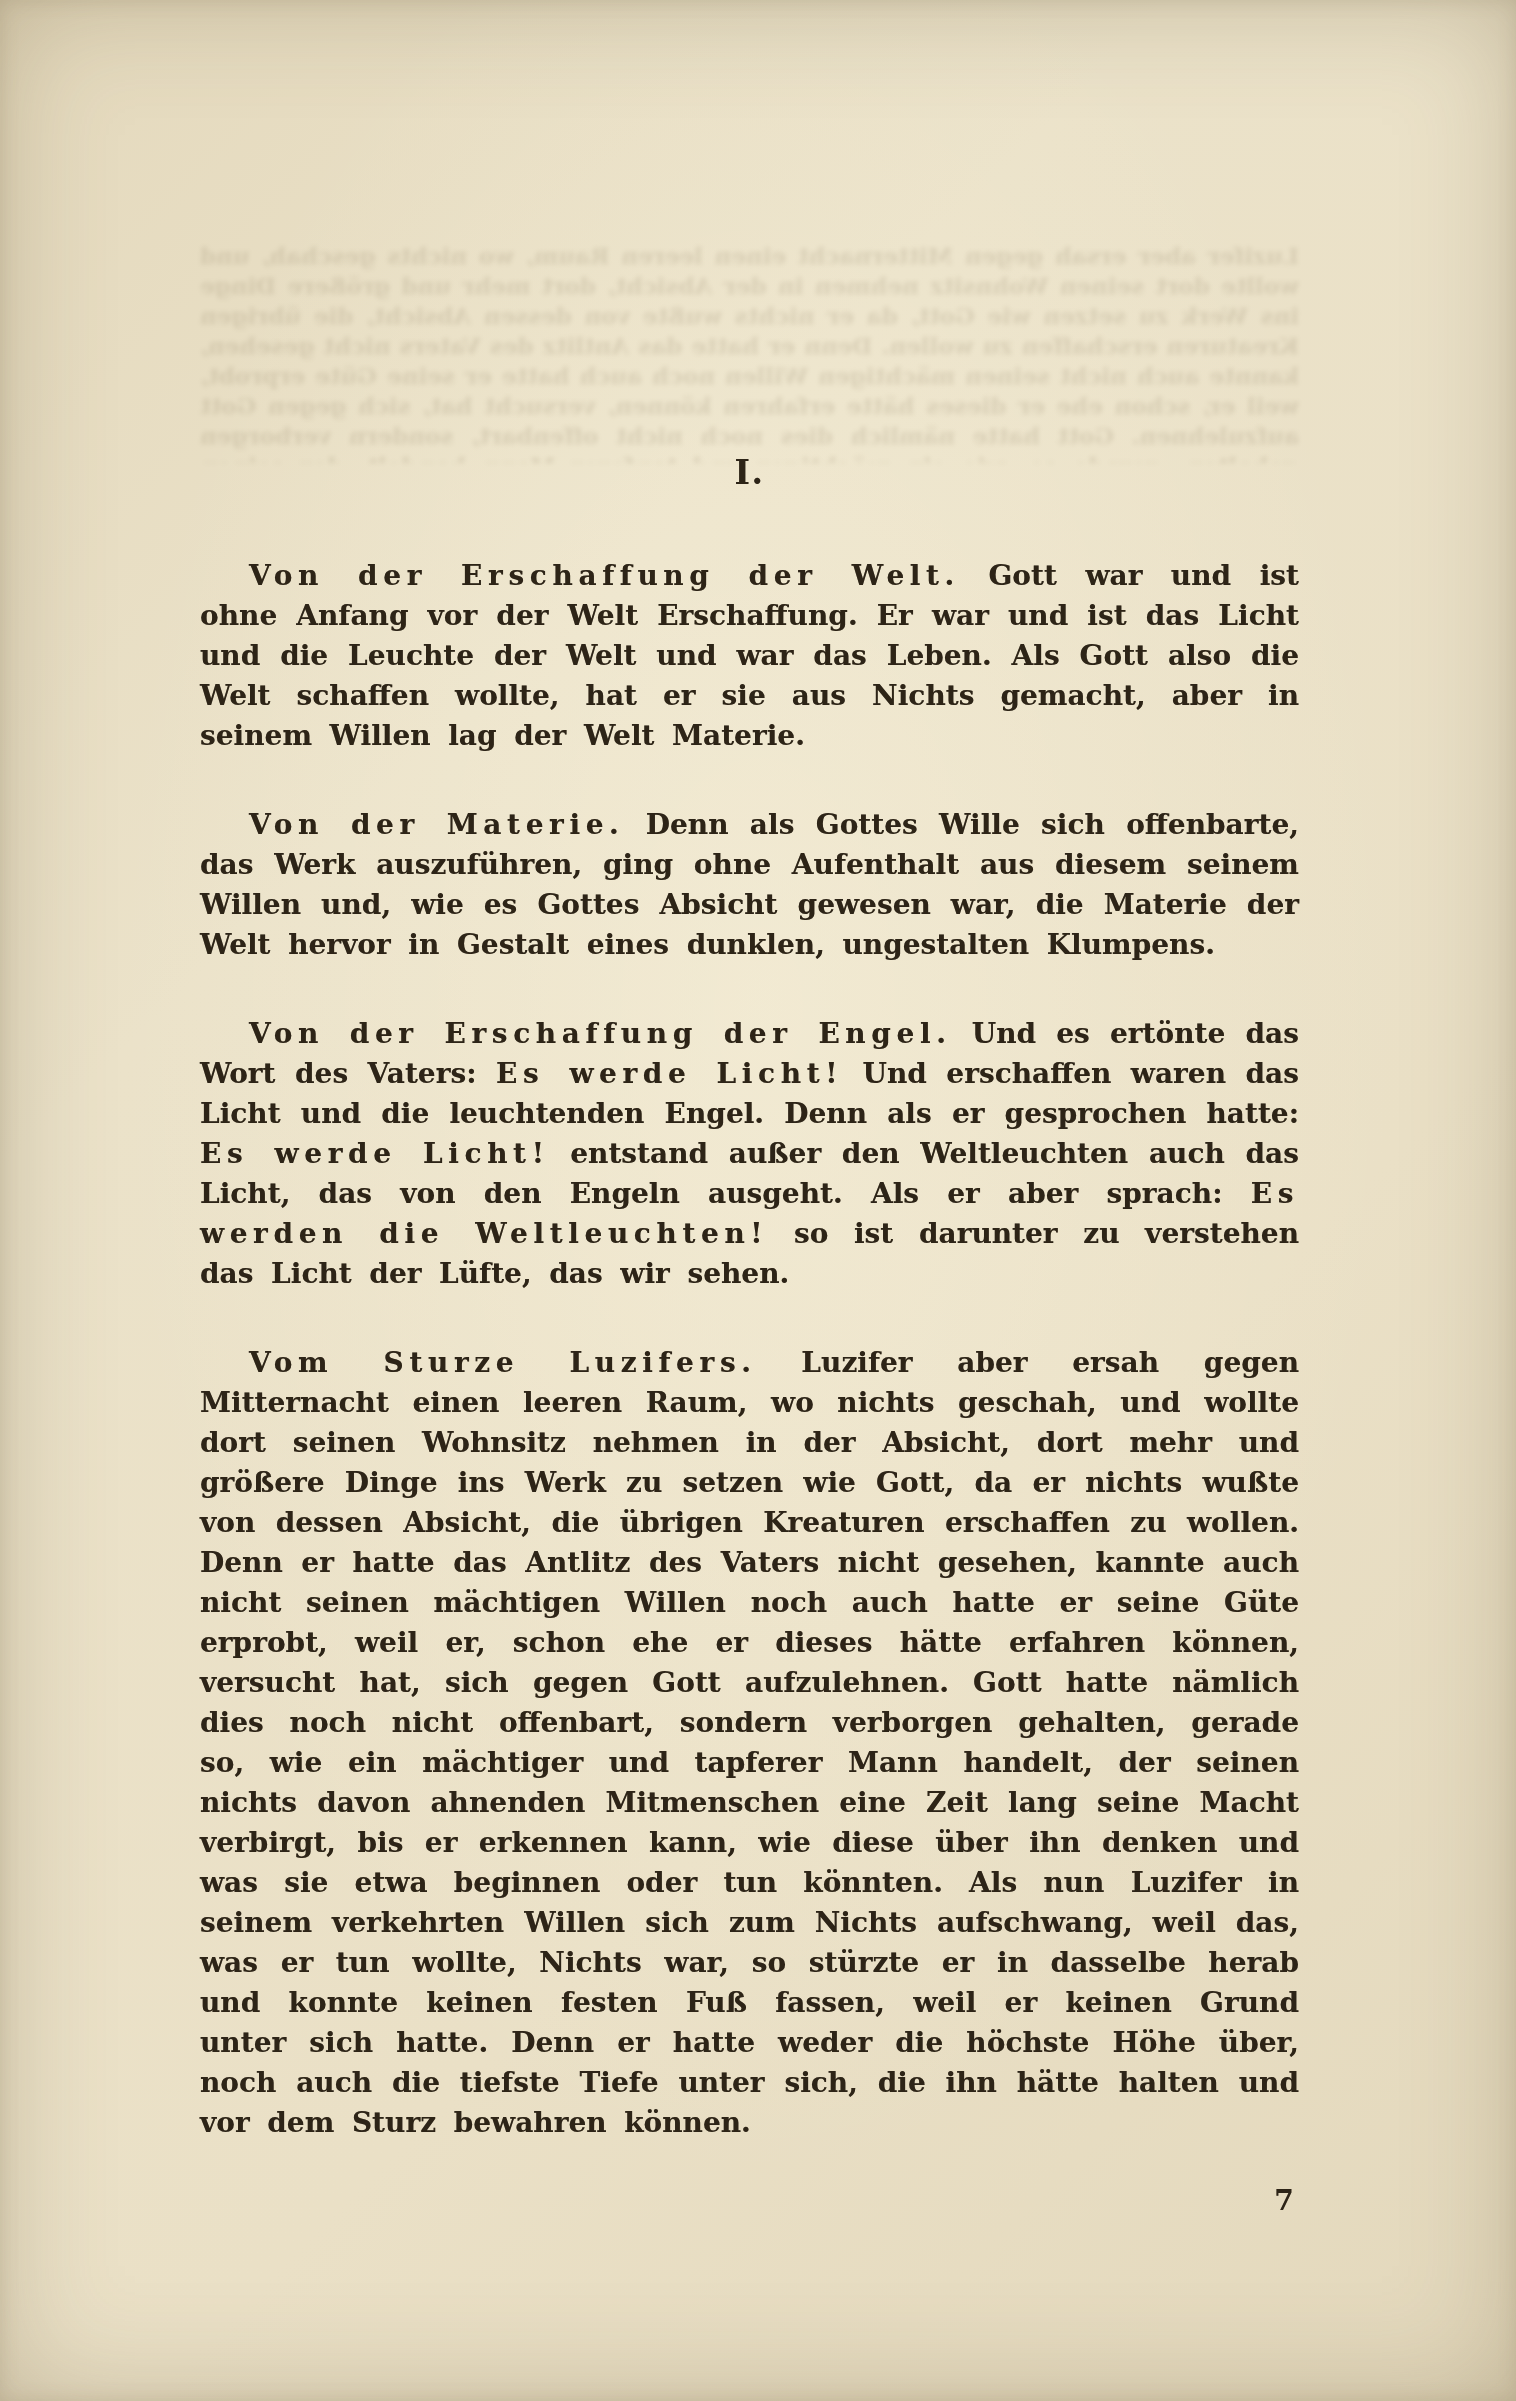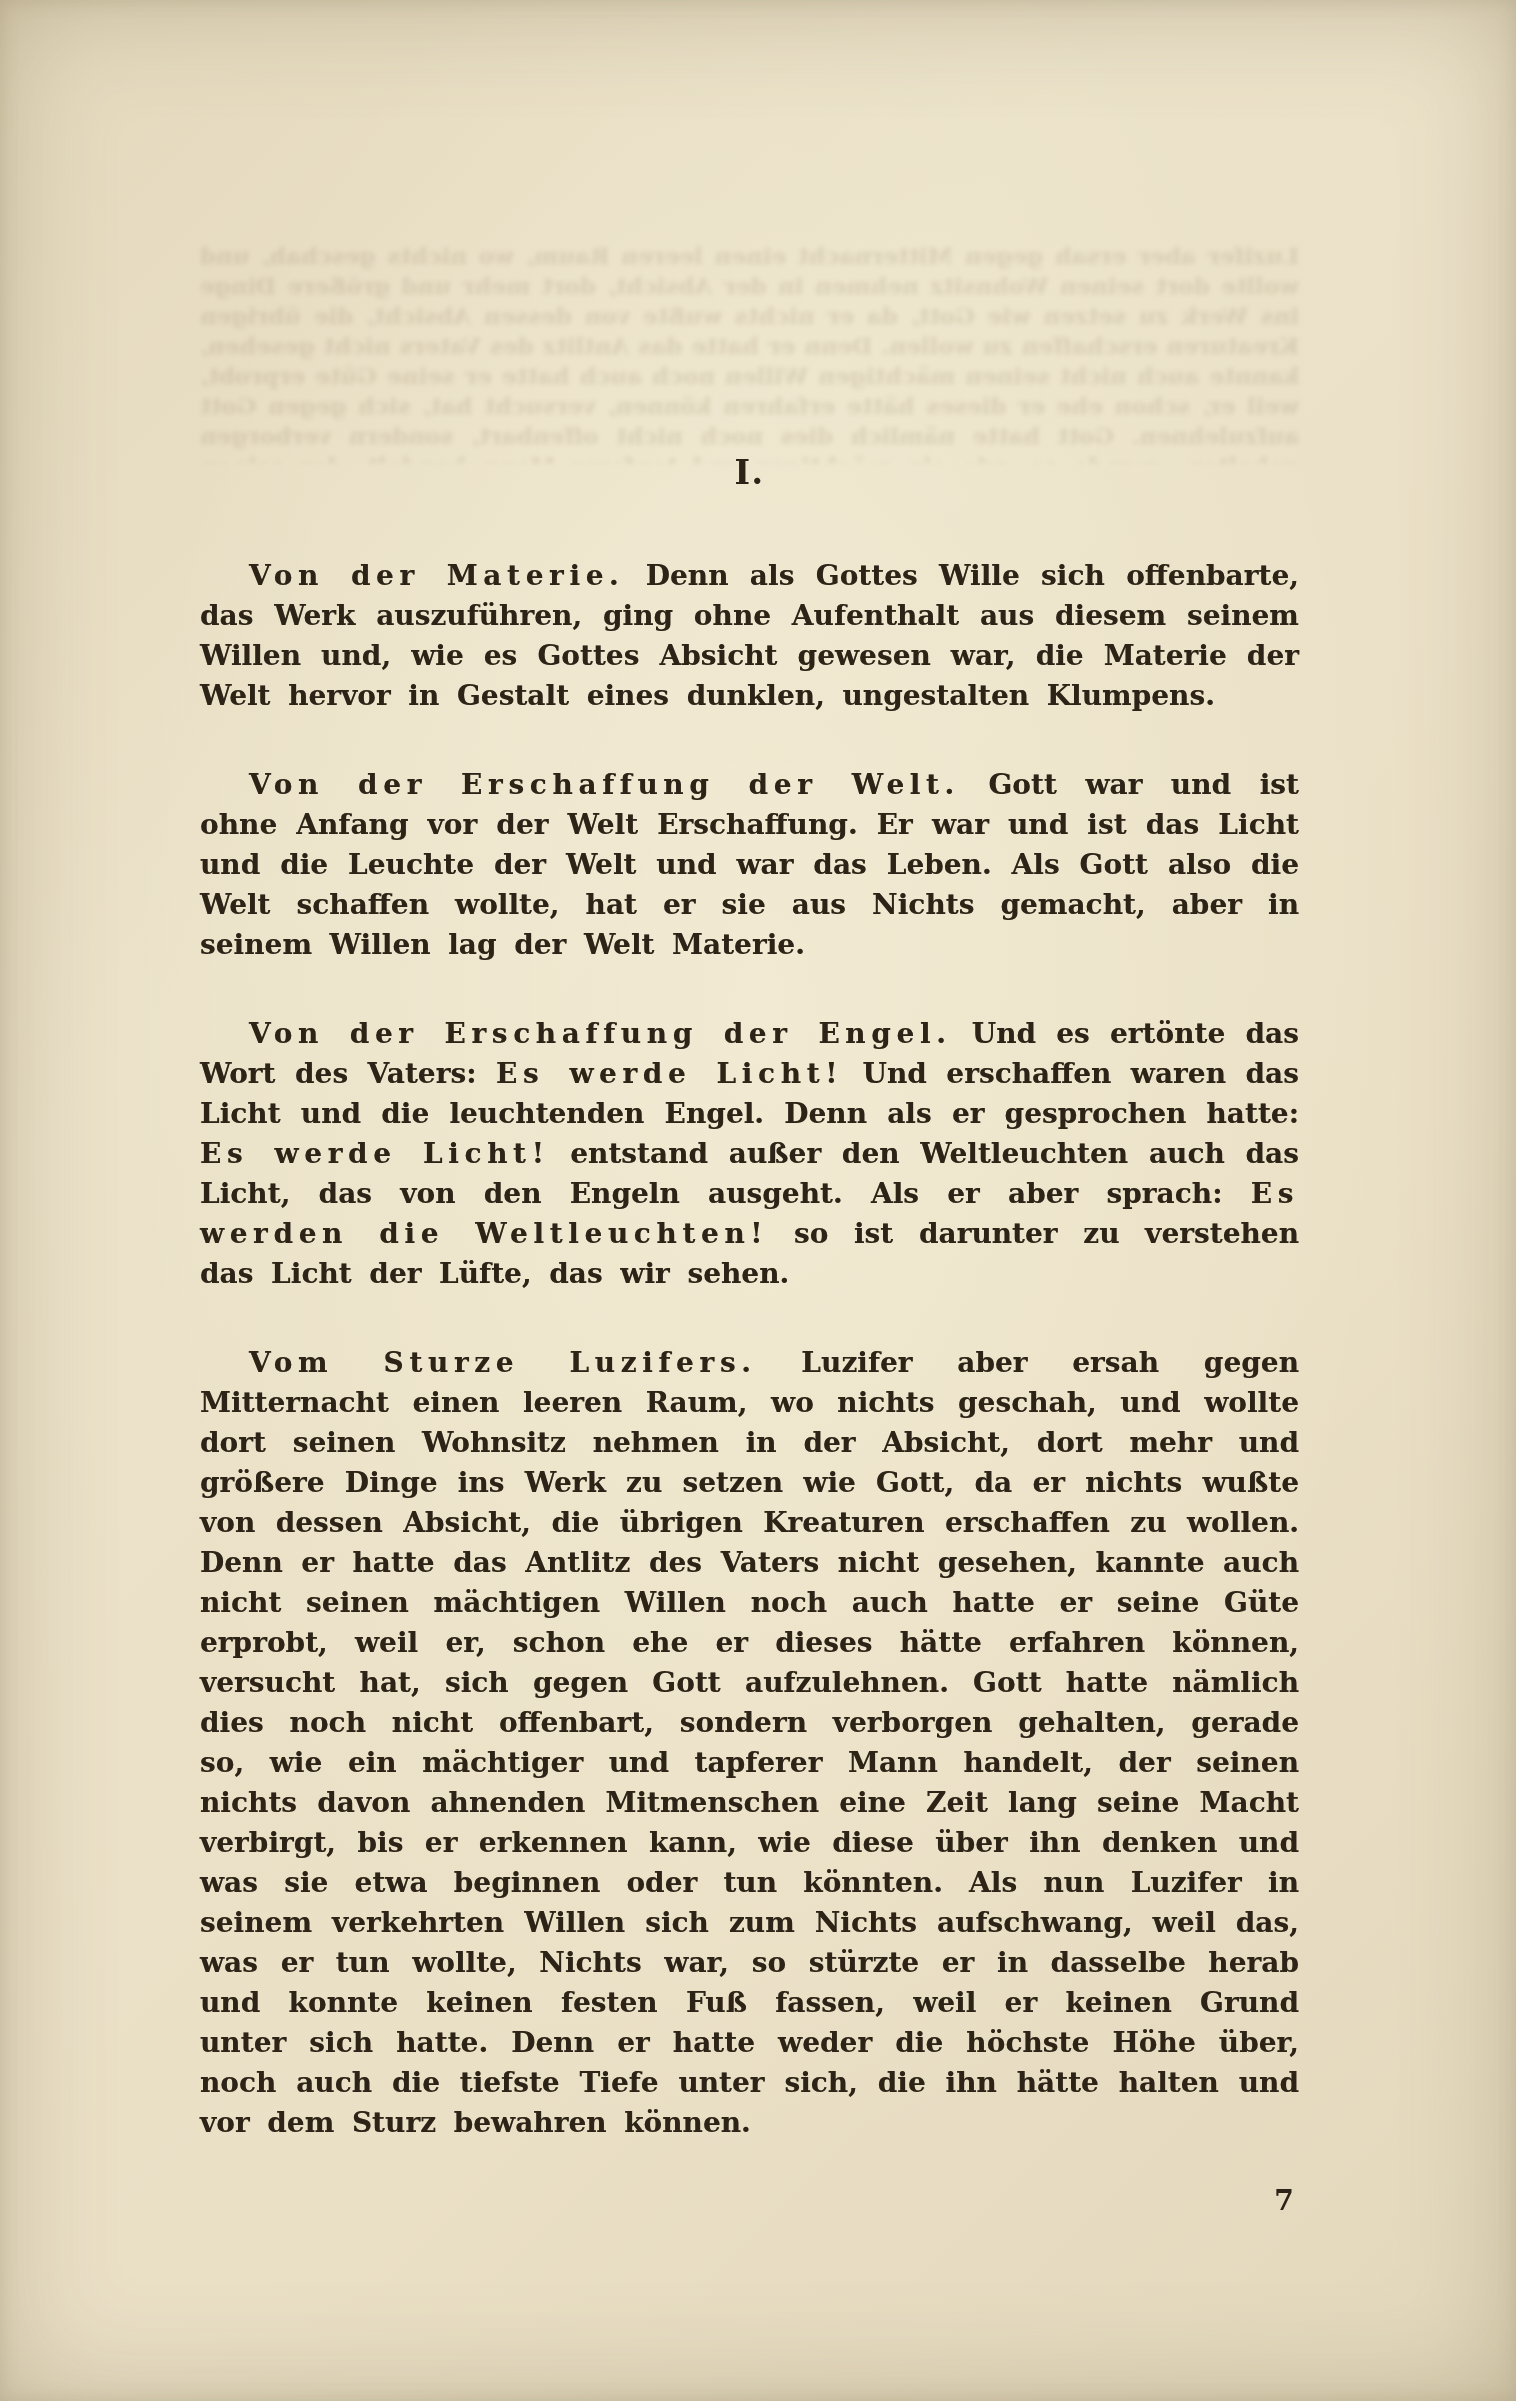--- a/index.html
+++ b/index.html
@@ -92,23 +92,23 @@
 <body>
 
 <main class="page">
 
   <div class="ghost" aria-hidden="true"> Luzifer aber ersah gegen Mitternacht einen leeren Raum, wo nichts geschah, und wollte dort seinen Wohnsitz nehmen in der Absicht, dort mehr und größere Dinge ins Werk zu setzen wie Gott, da er nichts wußte von dessen Absicht, die übrigen Kreaturen erschaffen zu wollen. Denn er hatte das Antlitz des Vaters nicht gesehen, kannte auch nicht seinen mächtigen Willen noch auch hatte er seine Güte erprobt, weil er, schon ehe er dieses hätte erfahren können, versucht hat, sich gegen Gott aufzulehnen. Gott hatte nämlich dies noch nicht offenbart, sondern verborgen gehalten, gerade so, wie ein mächtiger und tapferer Mann handelt, der seinen nichts davon ahnenden Mitmenschen eine Zeit lang seine Macht verbirgt, bis er erkennen kann, wie diese über ihn denken und was sie etwa beginnen oder tun könnten. Als nun Luzifer in seinem verkehrten Willen sich zum Nichts aufschwang, weil das, was er tun wollte, Nichts war, so stürzte er in dasselbe herab und konnte keinen festen Fuß fassen, weil er keinen Grund unter sich hatte. Denn er hatte weder die höchste Höhe über, noch auch die tiefste Tiefe unter sich, die ihn hätte halten und vor dem Sturz bewahren können.</div>
 
   <section class="textblock">
 
     <h1 class="chapter">I.</h1>
 
+    <p class="para"><span class="spaced">Von der Erschaffung der Welt.</span><span> Gott war und ist ohne Anfang vor der Welt Erschaffung. Er war und ist das Licht und die Leuchte der Welt und war das Leben. Als Gott also die Welt schaffen wollte, hat er sie aus Nichts gemacht, aber in seinem Willen lag der Welt Materie.</span></p>
+
     <p class="para"><span class="spaced">Von der Materie.</span><span> Denn als Gottes Wille sich offenbarte, das Werk auszuführen, ging ohne Aufenthalt aus diesem seinem Willen und, wie es Gottes Absicht gewesen war, die Materie der Welt hervor in Gestalt eines dunklen, ungestalten Klumpens.</span></p>
-
-    <p class="para"><span class="spaced">Von der Erschaffung der Welt.</span><span> Gott war und ist ohne Anfang vor der Welt Erschaffung. Er war und ist das Licht und die Leuchte der Welt und war das Leben. Als Gott also die Welt schaffen wollte, hat er sie aus Nichts gemacht, aber in seinem Willen lag der Welt Materie.</span></p>
 
     <p class="para"><span class="spaced">Von der Erschaffung der Engel.</span><span> Und es ertönte das Wort des Vaters: </span><span class="spaced">Es werde Licht!</span><span> Und erschaffen waren das Licht und die leuchtenden Engel. Denn als er gesprochen hatte: </span><span class="spaced">Es werde Licht!</span><span> entstand außer den Weltleuchten auch das Licht, das von den Engeln ausgeht. Als er aber sprach: </span><span class="spaced">Es werden die Weltleuchten!</span><span> so ist darunter zu verstehen das Licht der Lüfte, das wir sehen.</span></p>
 
     <p class="para"><span class="spaced">Vom Sturze Luzifers.</span><span> Luzifer aber ersah gegen Mitternacht einen leeren Raum, wo nichts geschah, und wollte dort seinen Wohnsitz nehmen in der Absicht, dort mehr und größere Dinge ins Werk zu setzen wie Gott, da er nichts wußte von dessen Absicht, die übrigen Kreaturen erschaffen zu wollen. Denn er hatte das Antlitz des Vaters nicht gesehen, kannte auch nicht seinen mächtigen Willen noch auch hatte er seine Güte erprobt, weil er, schon ehe er dieses hätte erfahren können, versucht hat, sich gegen Gott aufzulehnen. Gott hatte nämlich dies noch nicht offenbart, sondern verborgen gehalten, gerade so, wie ein mächtiger und tapferer Mann handelt, der seinen nichts davon ahnenden Mitmenschen eine Zeit lang seine Macht verbirgt, bis er erkennen kann, wie diese über ihn denken und was sie etwa beginnen oder tun könnten. Als nun Luzifer in seinem verkehrten Willen sich zum Nichts aufschwang, weil das, was er tun wollte, Nichts war, so stürzte er in dasselbe herab und konnte keinen festen Fuß fassen, weil er keinen Grund unter sich hatte. Denn er hatte weder die höchste Höhe über, noch auch die tiefste Tiefe unter sich, die ihn hätte halten und vor dem Sturz bewahren können.</span></p>
 
     <div class="pagenum">7</div>
 
   </section>
 
 </main>

